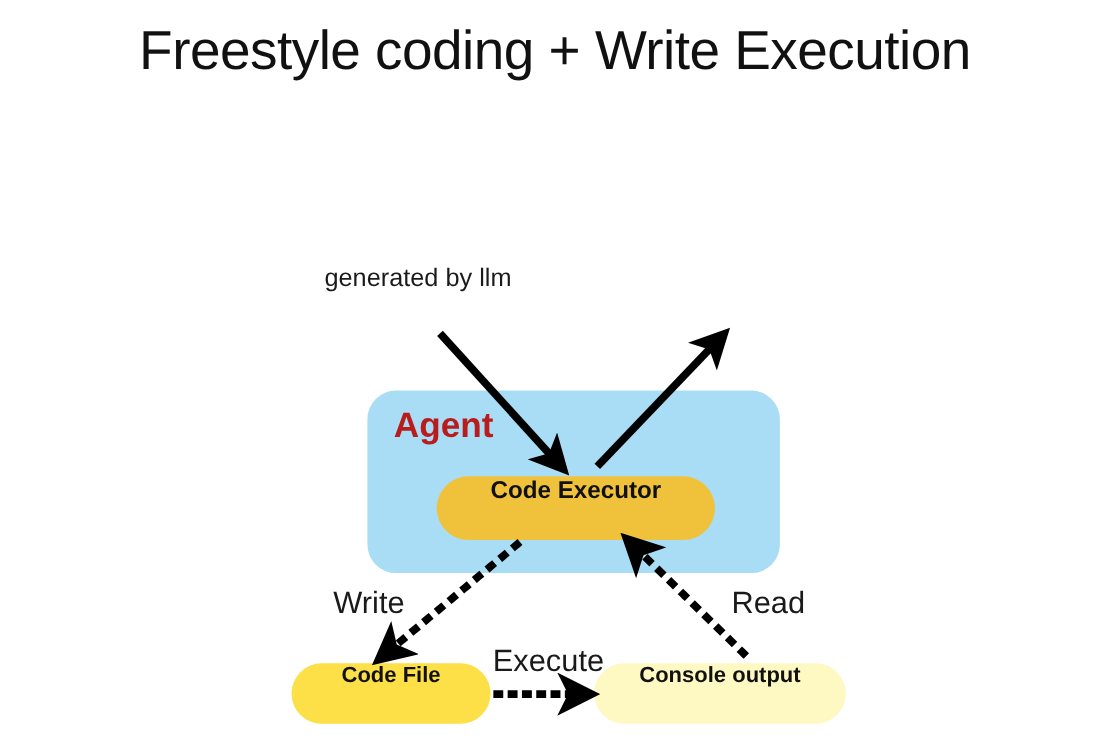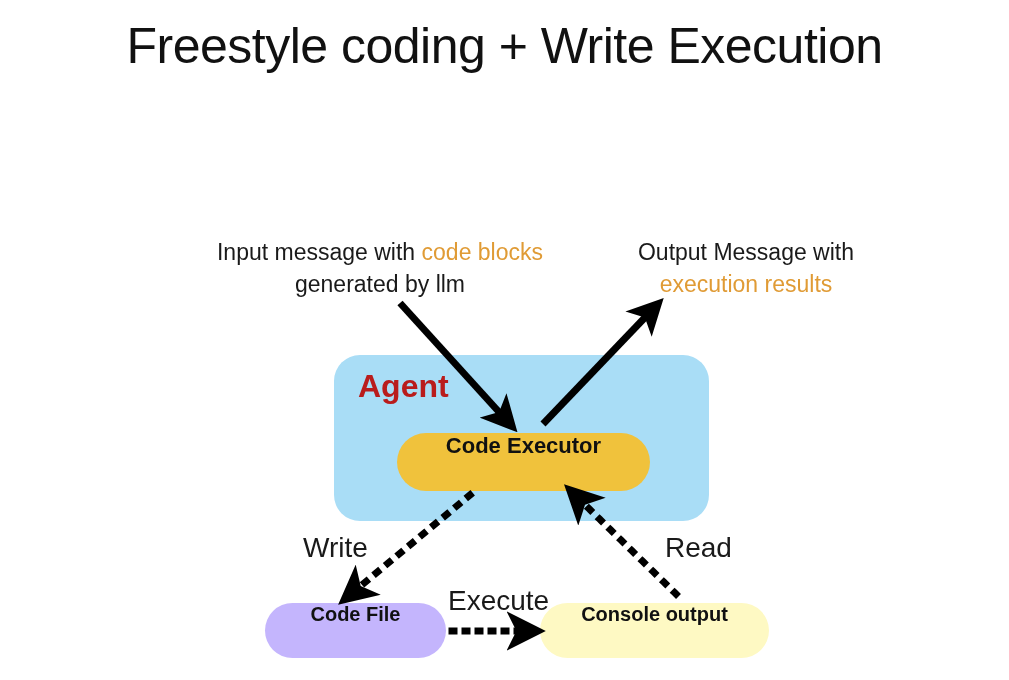--- a/index.html
+++ b/index.html
@@ -112,21 +112,21 @@
     width: 253px;
     height: 58px;
     background: #f0c23c;
     font-size: 22px;
   }
   #node-code-file {
     left: 265px;
     top: 603px;
     width: 181px;
     height: 55px;
-    background: #c4b5fd;
+    background: #fde047;
     font-size: 20px;
   }
   #node-console-output {
     left: 540px;
     top: 603px;
     width: 229px;
     height: 55px;
     background: #fef9c3;
     font-size: 20px;
   }
@@ -142,28 +142,23 @@
   }
 </style>
 </head>
 <body>
 
 <div id="slide">
 
   <div id="slide-title">Freestyle coding + Write Execution</div>
 
   <div class="caption" id="caption-input">
-    <div><span>Input message with </span><span class="accent">code blocks</span></div>
     <div>generated by llm</div>
   </div>
 
-  <div class="caption" id="caption-output">
-    <div>Output Message with</div>
-    <div class="accent">execution results</div>
-  </div>
 
   <div id="agent-box"></div>
   <div id="agent-label">Agent</div>
 
   <div class="node" id="node-code-executor">
     <span>Code Executor</span>
   </div>
   <div class="node" id="node-code-file">
     <span>Code File</span>
   </div>

